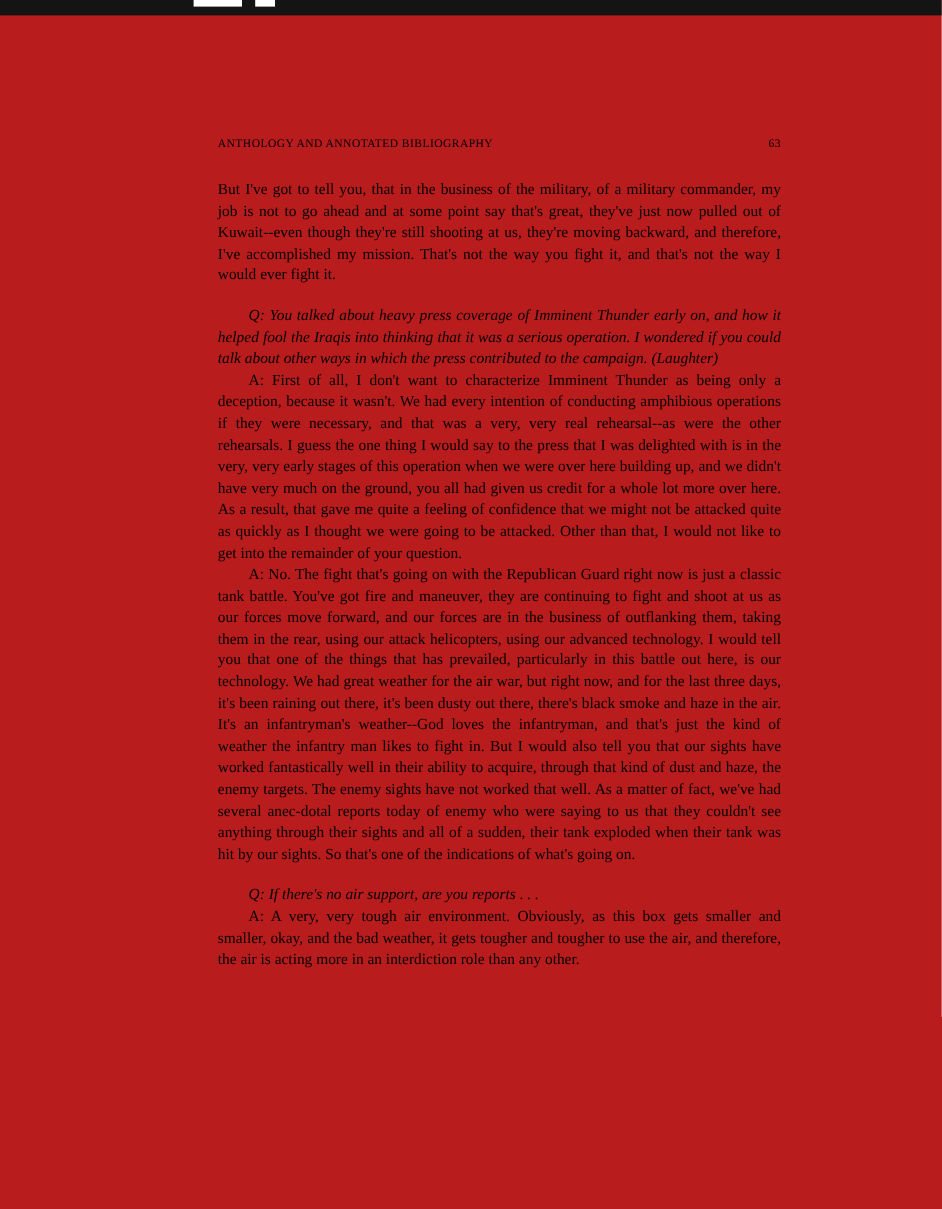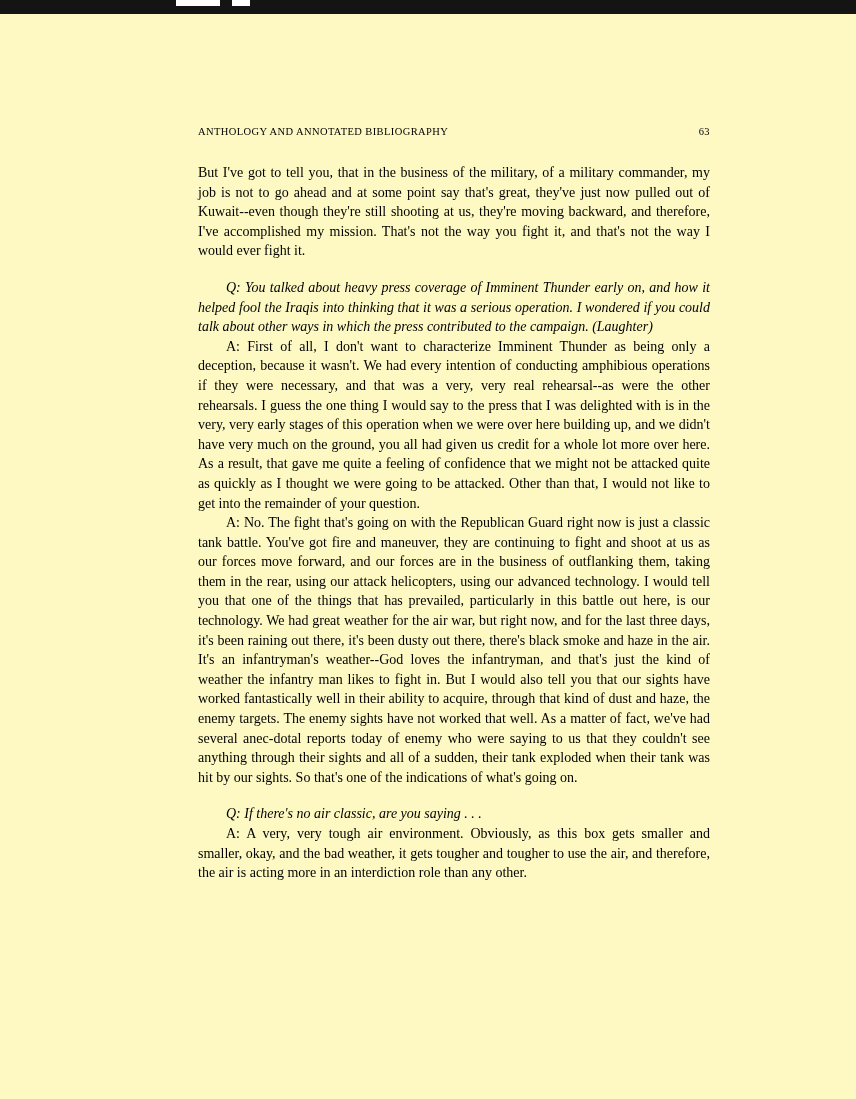--- a/index.html
+++ b/index.html
@@ -12,21 +12,21 @@
     height: 1099px;
     font-family: "Liberation Serif", serif;
     color: #000000;
     position: relative;
     overflow: hidden;
   }
   .page {
     position: relative;
     width: 856px;
     height: 1099px;
-    background: #fef9c3;
+    background: #b91c1c;
   }
   
   .scan-band {
     position: absolute;
     left: 0;
     top: 0;
     width: 856px;
     height: 14px;
     background: #141414;
   }
@@ -101,18 +101,18 @@
 
     <p class="body">But I've got to tell you, that in the business of the military, of a military commander, my job is not to go ahead and at some point say that's great, they've just now pulled out of Kuwait--even though they're still shooting at us, they're moving backward, and therefore, I've accomplished my mission. That's not the way you fight it, and that's not the way I would ever fight it.</p>
 
     <p class="question">Q:  You talked about heavy press coverage of Imminent Thunder early on, and how it helped fool the Iraqis into thinking that it was a serious operation. I wondered if you could talk about other ways in which the press contributed to the campaign. (Laughter)</p>
 
     <p class="answer">A:  First of all, I don't want to characterize Imminent Thunder as being only a deception, because it wasn't.   We had every intention of conducting amphibious operations if they were necessary, and that was a very, very real rehearsal--as were the other rehearsals. I guess the one thing I would say to the press that I was delighted with is in the very, very early stages of this operation when we were over here building up, and we didn't have very much on the ground, you all had given us credit for a whole lot more over here.  As a result, that gave me quite a feeling of confidence that we might not be attacked quite as quickly as I thought we were going to be attacked.  Other than that, I would not like to get into the remainder of your question.</p>
 
 
     <p class="answer">A:  No. The fight that's going on with the Republican Guard right now is just a classic tank battle.  You've got fire and maneuver, they are continuing to fight and shoot at us as our forces move forward, and our forces are in the business of outflanking them, taking them in the rear, using our attack helicopters, using our advanced technology. I would tell you that one of the things that has prevailed, particularly in this battle out here, is our technology. We had great weather for the air war, but right now, and for the last three days, it's been raining out there, it's been dusty out there, there's black smoke and haze in the air.  It's an infantryman's weather--God loves the infantryman, and that's just the kind of weather the infantry man likes to fight in.  But I would also tell you that our sights have worked fantastically well in their ability to acquire, through that kind of dust and haze, the enemy targets.  The enemy sights have not worked that well.  As a matter of fact, we've had several anec-dotal reports today of enemy who were saying to us that they couldn't see anything through their sights and all of a sudden, their tank exploded when their tank was hit by our sights.  So that's one of the indications of what's going on.</p>
 
-    <p class="question">Q:  If there's no air classic, are you saying . . .</p>
+    <p class="question">Q:  If there's no air support, are you reports . . .</p>
 
     <p class="answer">A:  A very, very tough air environment.  Obviously, as this box gets smaller and smaller, okay, and the bad weather, it gets tougher and tougher to use the air, and therefore, the air is acting more in an interdiction role than any other.</p>
 
   </div>
 </div>
 
 </body></html>

